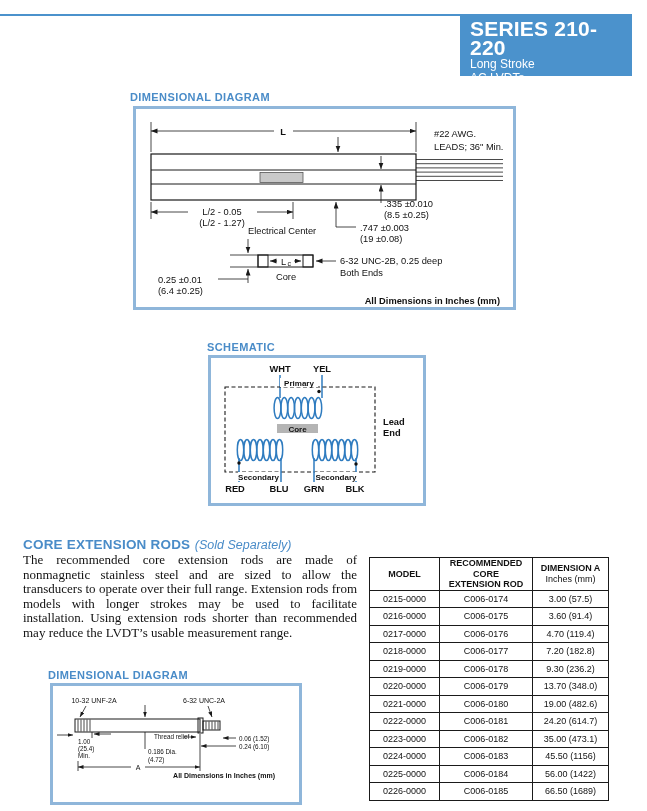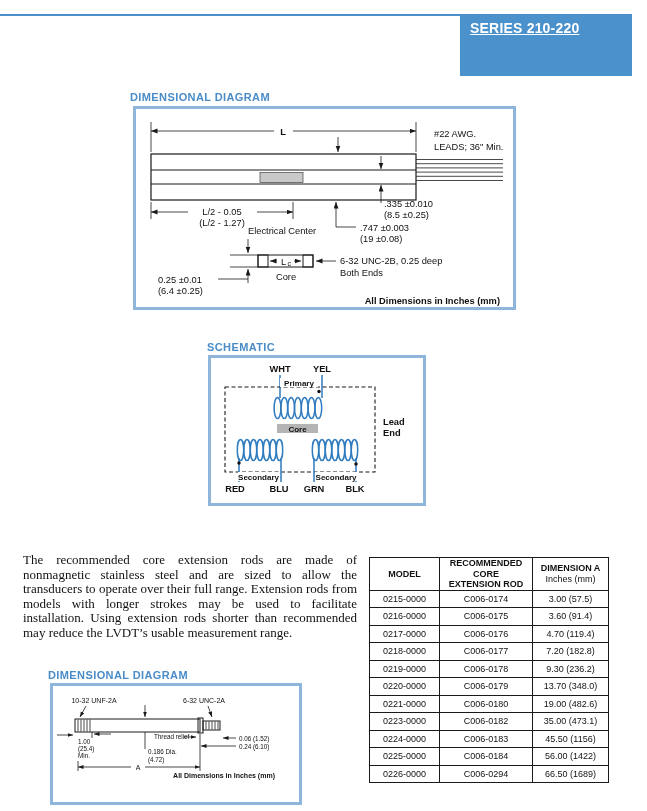--- a/index.html
+++ b/index.html
@@ -2,22 +2,22 @@
 <html><head>
 <meta charset="utf-8">
 <style>
   * { margin:0; padding:0; box-sizing:border-box; }
   body { background:#e9e9e9; font-family:"Liberation Sans", sans-serif; }
   .page { position:relative; width:647px; height:811px; background:#ffffff; overflow:hidden; }
 
   .rule-top { position:absolute; left:0; top:14px; width:632px; height:2px; background:#4b92cc; }
   .header-box { position:absolute; left:460px; top:14px; width:172px; height:62px;
                 background:#4b92cc; color:#ffffff; padding:5px 8px 0 10px; }
-  .header-box .series { font-size:14px; font-weight:bold; line-height:19px; letter-spacing:.2px;text-decoration:underline; }
-  .header-box .sub { font-size:10px; line-height:14px;margin-top:41px; }
+  .header-box .series { font-size:21px; font-weight:bold; line-height:19px; letter-spacing:.2px; }
+  .header-box .sub { font-size:12px; line-height:14px; }
 
   .sec-heading { position:absolute; color:#4a8cc8; font-weight:bold; font-size:11px; letter-spacing:.4px;text-align:right; }
 
   .diagram-box { position:absolute; border:3px solid #8fb6da; background:#ffffff; }
 
   .rods-heading { position:absolute; left:23px; top:535px; color:#4a8cc8; }
   .rods-heading .h { font-weight:bold; font-size:13.5px; letter-spacing:.2px; }
   .rods-heading .sub { font-style:italic; font-size:12.5px; }
   .rods-par { position:absolute; left:23px; top:553px; width:334px;
               font-family:"Liberation Serif", serif; font-size:13px; line-height:14.6px;
@@ -219,20 +219,24 @@
         <text x="144" y="134" class="tb" text-anchor="middle">BLK</text>
       </g>
 
       <g>
         <text x="172" y="67" class="tb">Lead</text>
         <text x="172" y="78" class="tb">End</text>
       </g>
     </svg>
   </div>
 
+  <div class="rods-heading">
+    <span class="h">CORE EXTENSION RODS</span>
+    <span class="sub">(Sold Separately)</span>
+  </div>
   <div class="rods-par">The recommended core extension rods are made of nonmagnetic stainless steel and are sized to allow the transducers to operate over their full range.  Extension rods from models with longer strokes may be used to facilitate installation.  Using extension rods shorter than recommended may reduce the LVDT’s usable measurement range.</div>
 
   <table class="spec">
     <thead>
       <tr>
         <th class="c1">MODEL</th>
         <th class="c2">
           <div>RECOMMENDED CORE</div>
           <div>EXTENSION ROD</div>
         </th>
@@ -273,37 +277,42 @@
         <td>0220-0000</td>
         <td>C006-0179</td>
         <td>13.70 (348.0)</td>
       </tr>
         <tr>
         <td>0221-0000</td>
         <td>C006-0180</td>
         <td>19.00 (482.6)</td>
       </tr>
         <tr>
+        <td>0222-0000</td>
+        <td>C006-0181</td>
+        <td>24.20 (614.7)</td>
+      </tr>
+        <tr>
         <td>0223-0000</td>
         <td>C006-0182</td>
         <td>35.00 (473.1)</td>
       </tr>
         <tr>
         <td>0224-0000</td>
         <td>C006-0183</td>
         <td>45.50 (1156)</td>
       </tr>
         <tr>
         <td>0225-0000</td>
         <td>C006-0184</td>
         <td>56.00 (1422)</td>
       </tr>
         <tr>
         <td>0226-0000</td>
-        <td>C006-0294</td>
+        <td>C006-0185</td>
         <td>66.50 (1689)</td>
       </tr>
       </tbody>
   </table>
 
   <div class="sec-heading" style="left:48px; top:669px;">DIMENSIONAL DIAGRAM</div>
 
   <div class="diagram-box" style="left:50px; top:683px; width:252px; height:122px;">
     <svg width="246" height="116" viewBox="0 0 246 116">
       <defs>

